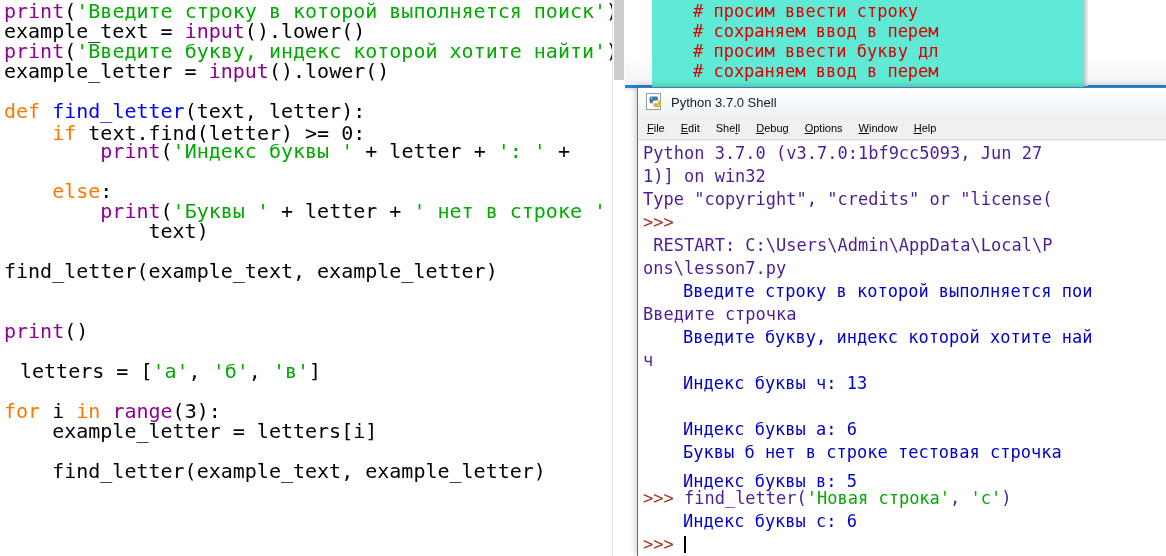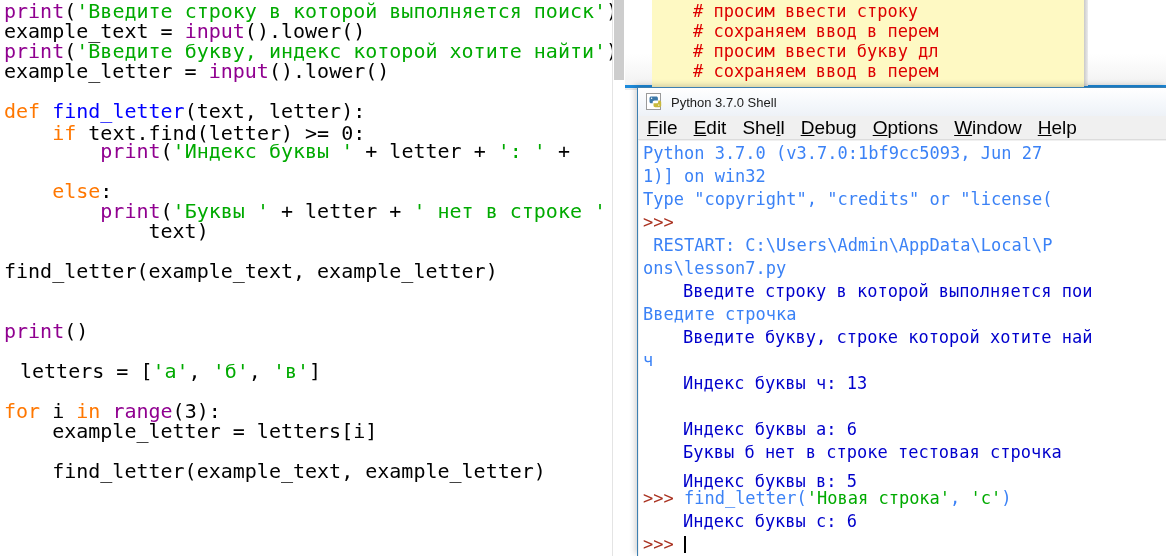--- a/index.html
+++ b/index.html
@@ -38,21 +38,21 @@
     width: 612px;
     height: 556px;
     background: #ffffff;
     overflow: hidden;
   }
   #editor-right-pane {
     position: absolute;
     left: 652px; top: 0;
     width: 432px;
     height: 90px;
-    background: #fef9c3;
+    background: #5eead4;
     overflow: hidden;
   }
   #editor-vscroll {
     position: absolute;
     left: 612px; top: 0;
     width: 13px;
     height: 556px;
     background: #ffffff;
     border-left: 1px solid #e4e4e4;
     box-sizing: border-box;
@@ -143,21 +143,21 @@
     height: 24px;
     background: #f0f0f0;
     display: flex;
     align-items: center;
     padding-left: 9px;
     box-sizing: border-box;
     border-bottom: 1px solid #dcdcdc;
   }
   .menu-item {
     font-family: "Liberation Sans", sans-serif;
-    font-size: 19px;
+    font-size: 11px;
     color: #000000;
     margin-right: 16px;
     white-space: nowrap;
     cursor: default;
   }
   .menu-item u { text-decoration: underline; }
 
   #shell-textarea {
     position: absolute;
     left: 1px;
@@ -172,21 +172,21 @@
     left: 4px;
     white-space: pre;
     font-family: "DejaVu Sans Mono", "Liberation Mono", monospace;
     font-size: 17px;
     line-height: 23px;
     color: #000000;
   }
   .out   { color: #0000cc; margin-left: 40px; }
   .prm   { color: #aa3322; }
   .sstr  { color: #00aa00; }
-  .sblk  { color: #3b82f6; }
+  .sblk  { color: #4c1d95; }
   .caret {
     display: inline-block;
     width: 2px;
     height: 17px;
     background: #000000;
     vertical-align: -3px;
   }
 </style>
 </head>
 <body>
@@ -260,21 +260,21 @@
 
     <div id="shell-textarea">
         <div class="shell-line" style="top: 1px;"><span class="sblk">Python 3.7.0 (v3.7.0:1bf9cc5093, Jun 27</span></div>
         <div class="shell-line" style="top: 24px;"><span class="sblk">1)] on win32</span></div>
         <div class="shell-line" style="top: 47px;"><span class="sblk">Type "copyright", "credits" or "license(</span></div>
         <div class="shell-line" style="top: 70px;"><span class="prm">&gt;&gt;&gt;</span></div>
         <div class="shell-line" style="top: 93px;"><span class="sblk"> RESTART: C:\Users\Admin\AppData\Local\P</span></div>
         <div class="shell-line" style="top: 116px;"><span class="sblk">ons\lesson7.py</span></div>
         <div class="shell-line" style="top: 139px;"><span class="out">Введите строку в которой выполняется пои</span></div>
         <div class="shell-line" style="top: 162px;"><span class="sblk">Введите строчка</span></div>
-        <div class="shell-line" style="top: 185px;"><span class="out">Введите букву, строке которой хотите най</span></div>
+        <div class="shell-line" style="top: 185px;"><span class="out">Введите букву, индекс которой хотите най</span></div>
         <div class="shell-line" style="top: 208px;"><span class="sblk">ч</span></div>
         <div class="shell-line" style="top: 231px;"><span class="out">Индекс буквы ч: 13</span></div>
         <div class="shell-line" style="top: 254px;">&nbsp;</div>
         <div class="shell-line" style="top: 277px;"><span class="out">Индекс буквы а: 6</span></div>
         <div class="shell-line" style="top: 300px;"><span class="out">Буквы б нет в строке тестовая строчка</span></div>
         <div class="shell-line" style="top: 329px; text-align: center;"><span class="out">Индекс буквы в: 5</span></div>
         <div class="shell-line" style="top: 346px;"><span class="prm">&gt;&gt;&gt; </span><span class="sblk">find_letter(</span><span class="sstr">'Новая строка'</span><span class="sblk">, </span><span class="sstr">'с'</span><span class="sblk">)</span></div>
         <div class="shell-line" style="top: 369px;"><span class="out">Индекс буквы с: 6</span></div>
         <div class="shell-line" style="top: 392px;"><span class="prm">&gt;&gt;&gt; </span><span class="caret"></span></div>
       </div>

